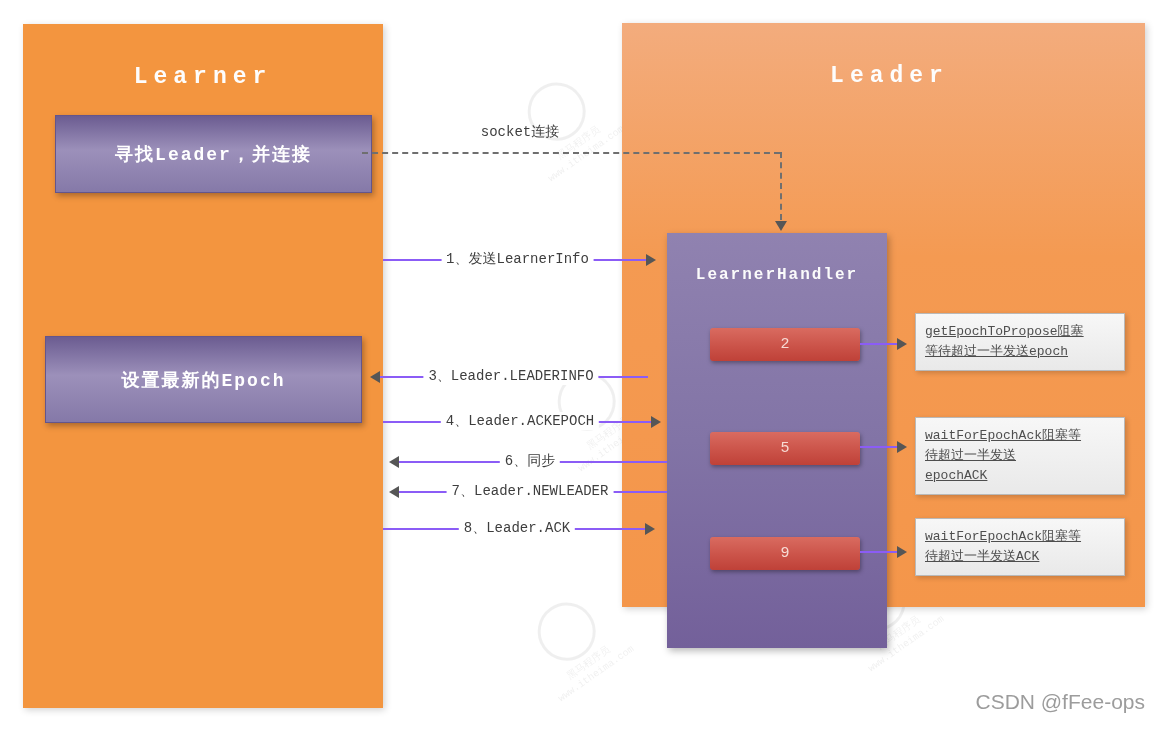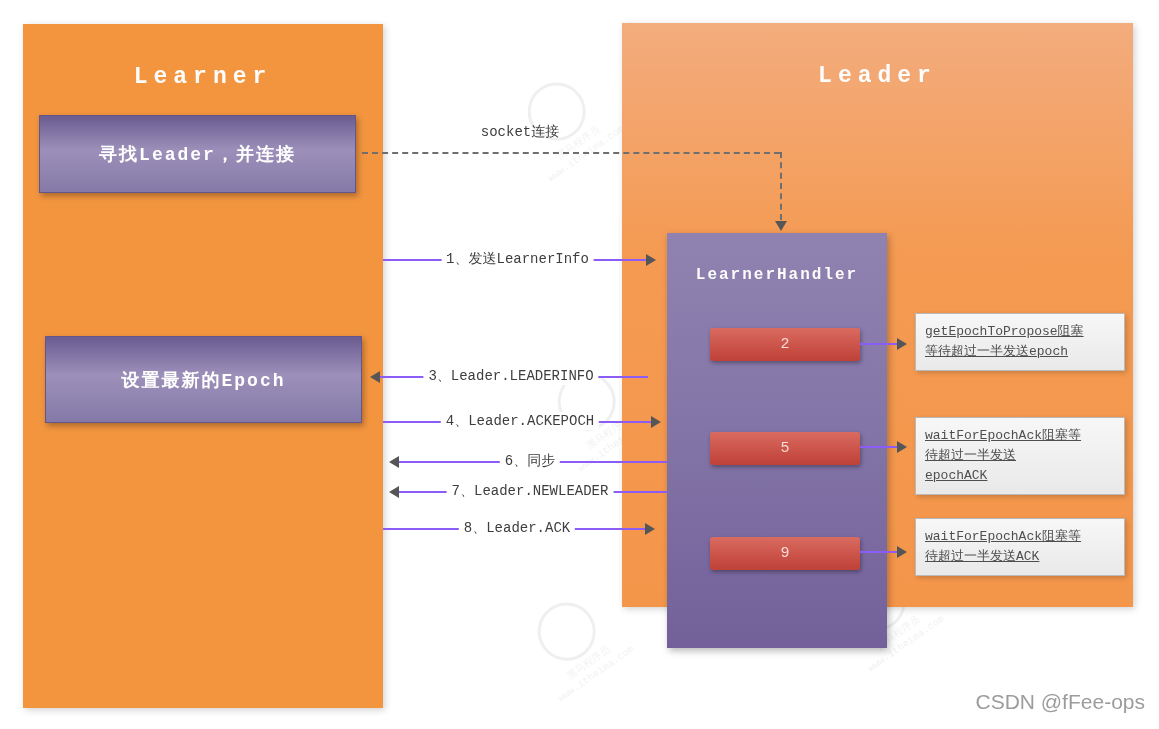--- a/index.html
+++ b/index.html
@@ -8,37 +8,37 @@
     width:1159px;height:729px;
     background:#ffffff;
     overflow:hidden;
     font-family:"Liberation Mono","DejaVu Sans Mono",monospace;
   }
 
   
   .panel{position:absolute;box-shadow:2px 2px 7px rgba(0,0,0,.18);}
   #learner-panel{left:23px;top:24px;width:360px;height:684px;background:#f3953f;}
   #leader-panel{left:622px;top:23px;width:511px;height:584px;
-    background:linear-gradient(180deg,#f3ac7d 0%,#f49a52 40%,#f4964a 100%);}
+    background:linear-gradient(180deg,#f3ac7d 0%,#f49a52 40%,#f4964a 100%);padding-left:12px;}
   .panel-title{
     display:block;text-align:center;margin-top:40px;
     color:#fdfdfd;font-size:23px;font-weight:600;letter-spacing:6px;
   }
 
   
   .pbox{
     position:absolute;left:22px;width:315px;
     background:linear-gradient(180deg,#6b5c91 0%,#9c90ba 45%,#8579a8 100%);
     border:1px solid #64558b;
     box-shadow:2px 3px 6px rgba(0,0,0,.30);
     display:flex;align-items:center;justify-content:center;
     color:#ffffff;font-size:18px;font-weight:700;letter-spacing:2px;
     text-align:center;
   }
-  #pbox-find{left:16px;top:91px;height:76px;}
+  #pbox-find{left:32px;top:91px;height:76px;}
   #pbox-epoch{top:268px;height:85px;margin-top:44px;}
   #pbox-sync{top:456px;height:85px;}
 
   
   #handler{
     position:absolute;left:45px;top:210px;width:220px;height:415px;
     background:linear-gradient(180deg,#9082b0 0%,#8274a6 50%,#73609a 100%);
     box-shadow:2px 3px 7px rgba(0,0,0,.28);
   }
   #handler-title{

